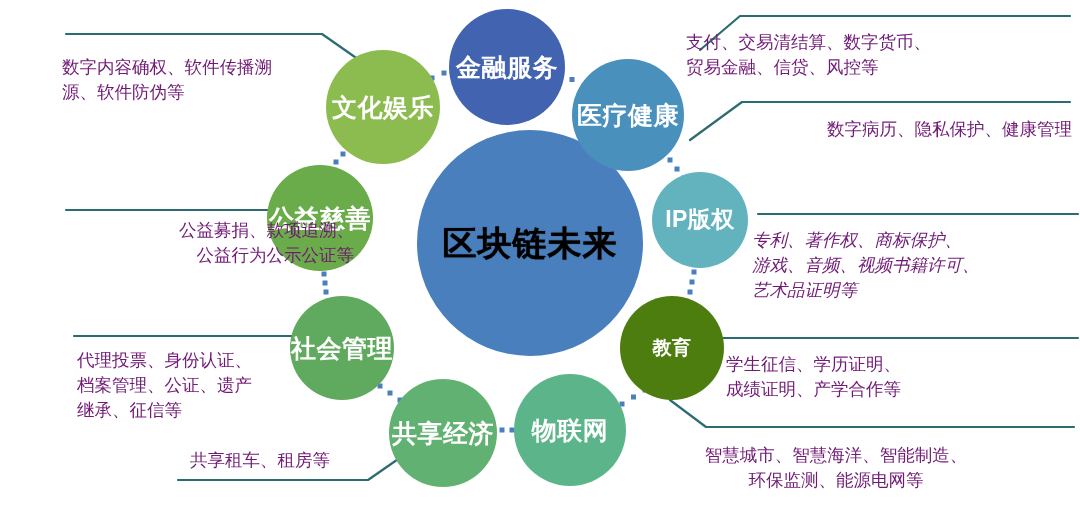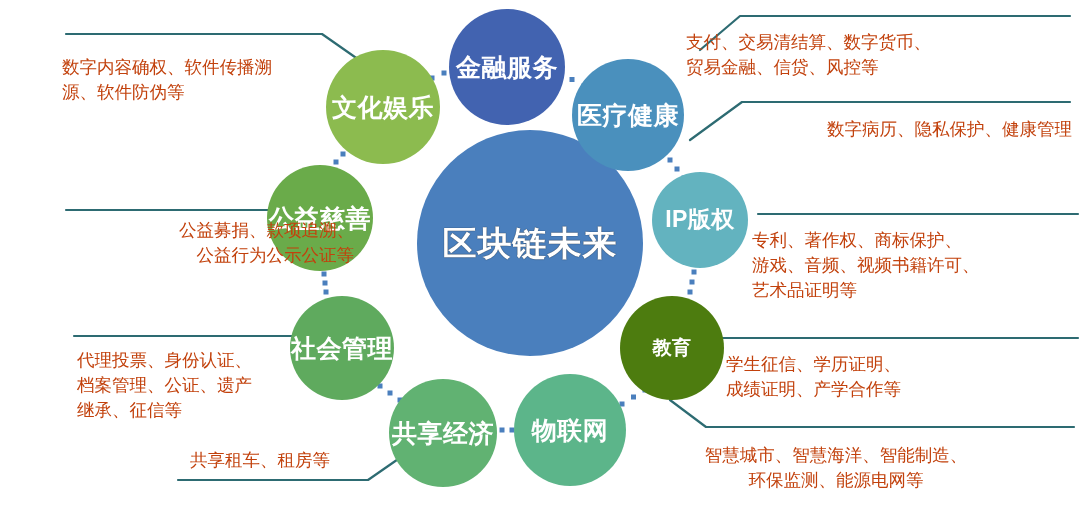--- a/index.html
+++ b/index.html
@@ -43,37 +43,37 @@
     letter-spacing: 0.5px;
     z-index: 4;
   }
   .node .ln { display: block; white-space: nowrap; }
 
   .center-node {
     z-index: 3;
     line-height: 1.18;
   }
   .center-node .ln1 {
-    color: #ffffff;
+    color: #000000;
     font-size: 34px;
     font-weight: bold;
     letter-spacing: 1px;
     text-shadow: 0 0 1px #111;
   }
   .center-node .ln2 {
     color: #ffffff;
     font-size: 32px;
     font-weight: bold;
     letter-spacing: 1px;
   }
 
   
   .caption {
     position: absolute;
-    color: #c2410c;
+    color: #701a75;
     font-size: 17.5px;
     line-height: 1.42;
     white-space: pre-line;
     z-index: 5;
     font-family: "Liberation Sans", "DejaVu Sans", sans-serif;
   }
   .caption.left  { text-align: left; }
 </style>
 </head>
 <body>
@@ -180,21 +180,21 @@
         <span class="ln">慈善</span>
       </div>
     </div>
 
   <div id="caption-layer">
       <div class="caption left" style="left: 62px; top: 55px; width: 300px; text-align: left;">数字内容确权、软件传播溯
 源、软件防伪等</div>
       <div class="caption left" style="left: 686px; top: 30px; width: 380px; text-align: left;">支付、交易清结算、数字货币、
 贸易金融、信贷、风控等</div>
       <div class="caption left" style="left: 712px; top: 117px; width: 360px; text-align: right;">数字病历、隐私保护、健康管理</div>
-      <div class="caption left" style="left: 752px; top: 228px; width: 320px; text-align: left;">专利、著作权、商标保护、
+      <div class="caption left" style="left: 752px; top: 228px; width: 320px; text-align: left; font-style: italic;">专利、著作权、商标保护、
 游戏、音频、视频书籍许可、
 艺术品证明等</div>
       <div class="caption left" style="left: 726px; top: 352px; width: 330px; text-align: left;">学生征信、学历证明、
 成绩证明、产学合作等</div>
       <div class="caption left" style="left: 621px; top: 443px; width: 430px; text-align: center;">智慧城市、智慧海洋、智能制造、
 环保监测、能源电网等</div>
       <div class="caption left" style="left: 190px; top: 448px; width: 320px; text-align: left;">共享租车、租房等</div>
       <div class="caption left" style="left: 77px; top: 348px; width: 250px; text-align: left;">代理投票、身份认证、
 档案管理、公证、遗产
 继承、征信等</div>

